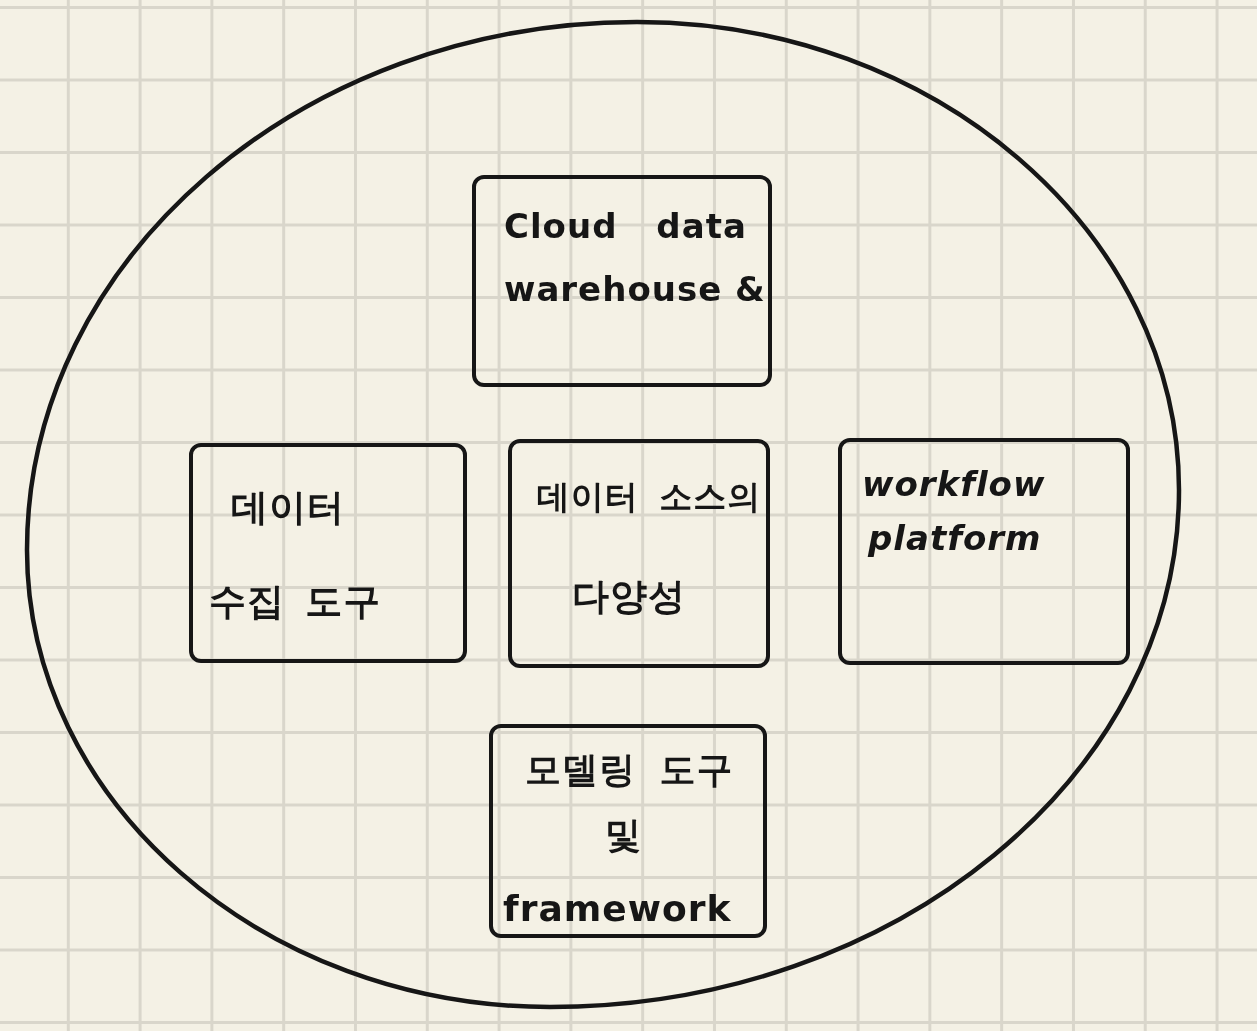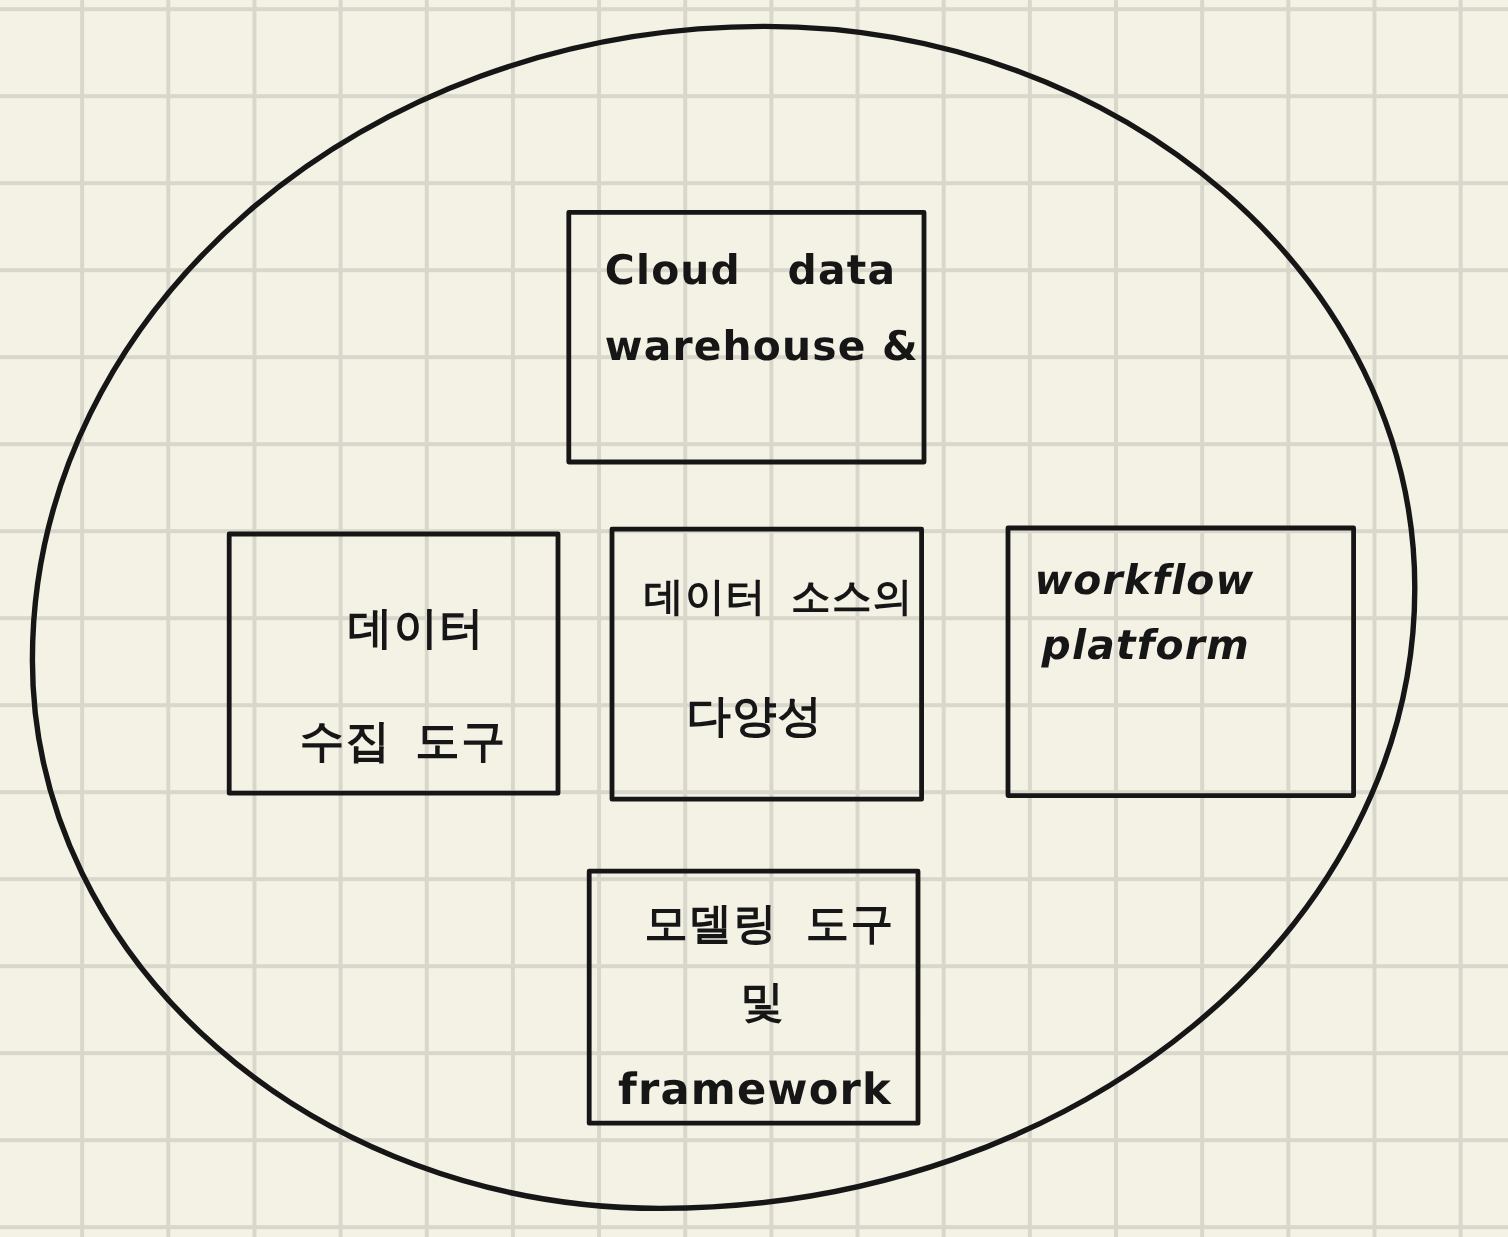--- a/index.html
+++ b/index.html
@@ -23,54 +23,54 @@
     background-size:71.8px 72.5px;
     background-position:-5px 6px;
   }
   .ellipse-svg{
     position:absolute;left:0;top:0;width:1257px;height:1031px;
     pointer-events:none;
   }
   .node{
     position:absolute;
     border:4px solid var(--ink);
-    border-radius:2px;
+    border-radius:12px;
     background:transparent;
   }
   .line{
     white-space:nowrap;
     font-weight:600;
     letter-spacing:1px;
   }
 
   
   .node-cloud{left:472px;top:175px;width:300px;height:212px;padding:16px 0 0 28px;}
   .node-cloud .line{font-size:34px;line-height:63px;}
   .node-cloud .l1{word-spacing:26px;}
   .node-cloud .l3{word-spacing:34px;}
 
   
-  .node-ingest{left:189px;top:443px;width:278px;height:220px;padding:52px 0 0 0;text-align:center;}
+  .node-ingest{left:189px;top:443px;width:278px;height:220px;padding:36px 0 0 0;}
   .node-ingest .line{font-size:37px;}
   .node-ingest .l1{margin-left:38px;}
   .node-ingest .l2{margin-left:16px;margin-top:44px;word-spacing:10px;font-family:Liberation Serif, serif;}
 
   
   .node-sources{left:508px;top:439px;width:262px;height:229px;padding:32px 0 0 0;}
   .node-sources .l1{font-size:33px;margin-left:20px;word-spacing:8px;text-align:center;}
   .node-sources .l2{font-size:37px;margin-left:60px;margin-top:52px;}
 
   
   .node-workflow{left:838px;top:438px;width:292px;height:227px;padding:22px 0 0 0;font-style:italic;}
   .node-workflow .l1{font-size:34px;margin-left:20px;}
   .node-workflow .l2{font-size:29px;margin-left:14px;margin-top:32px;letter-spacing:0px;}
   .node-workflow .l3{font-size:34px;margin-left:26px;margin-top:14px;}
 
   
-  .node-modeling{left:489px;top:724px;width:278px;height:214px;padding:18px 0 0 12px;}
+  .node-modeling{left:489px;top:724px;width:278px;height:214px;padding:18px 0 0 0;}
   .node-modeling .line{font-size:36px;}
   .node-modeling .l1{margin-left:32px;word-spacing:10px;}
   .node-modeling .l2{margin-left:112px;margin-top:16px;}
   .node-modeling .l3{margin-left:10px;margin-top:28px;}
 </style>
 </head>
 <body>
 
 <div class="canvas">
 

